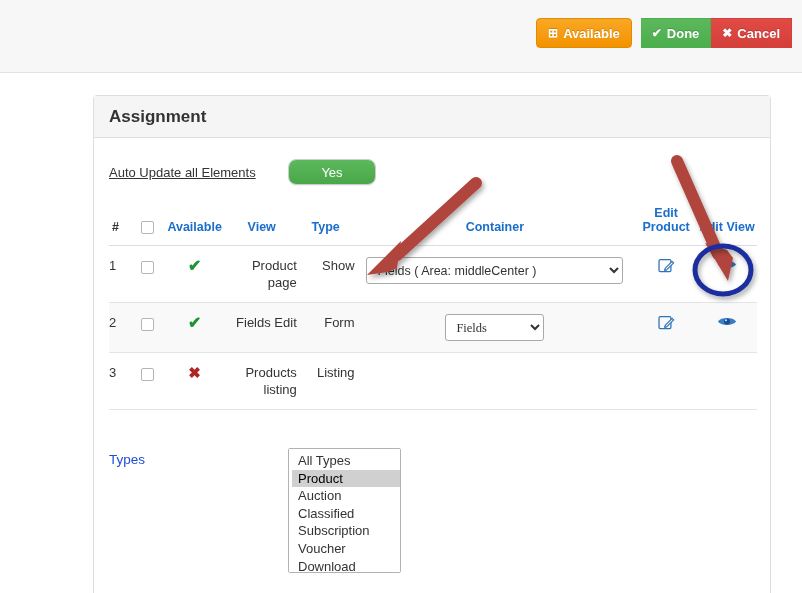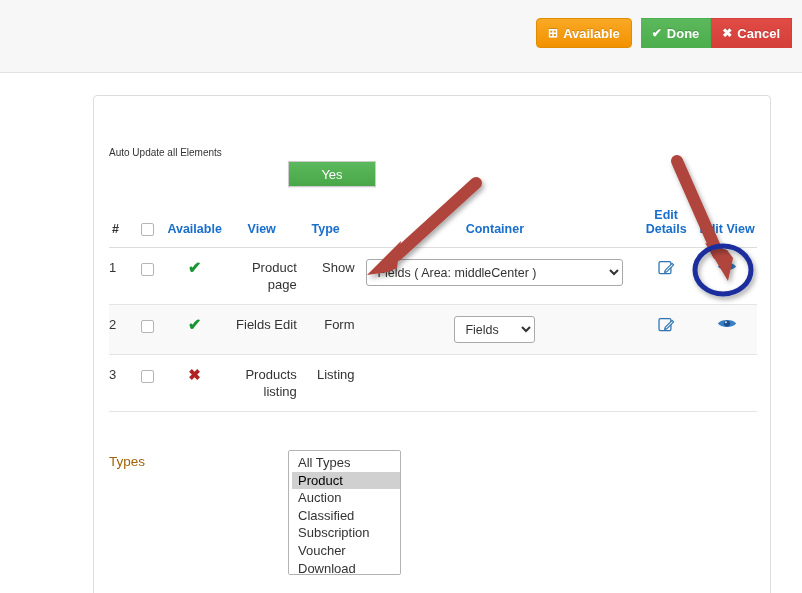--- a/index.html
+++ b/index.html
@@ -115,31 +115,31 @@
     padding: 0;
   }
 
   
   .form-row {
     display: flex;
     align-items: center;
     padding: 21px 0 0 15px;
   }
   .form-label {
-    font-size: 10px;
+    font-size: 13px;
     color: #333333;
     width: 179px;
+    text-decoration: underline;
   }
   .toggle {
     display: flex;
     border: 1px solid #cccccc;
-    border-radius: 0;
+    border-radius: 8px;
     overflow: hidden;
     box-shadow: 0 1px 1px rgba(0,0,0,.06);
-    margin-top: 44px;
   }
   .toggle-opt {
     width: 86px;
     height: 24px;
     display: flex;
     align-items: center;
     justify-content: center;
     font-size: 13px;
     cursor: pointer;
     box-sizing: border-box;
@@ -221,37 +221,37 @@
     color: #333333;
     background: #ffffff;
     border: 1px solid #a9a9a9;
     border-radius: 3px;
     height: 27px;
     padding: 0 4px 0 6px;
     box-sizing: border-box;
     cursor: pointer;
   }
   select.sel-wide { width: 257px; }
-  select.sel-narrow { width: 81px; }
+  select.sel-narrow { width: 99px; font-family: Liberation Serif, serif; }
 
   .icon-btn {
     display: inline-block;
     cursor: pointer;
     line-height: 0;
   }
 
   
   .types-row {
     display: flex;
     align-items: flex-start;
     padding: 38px 0 0 15px;
   }
   .types-label {
     font-size: 13.5px;
-    color: #a16207;
+    color: #1d4ed8;
     width: 179px;
     padding-top: 4px;
   }
   select.types-list {
     font-family: "Liberation Sans", sans-serif;
     font-size: 13px;
     color: #333333;
     width: 113px;
     height: 125px;
     border: 1px solid #b3b3b3;
@@ -296,20 +296,23 @@
       <span class="glyph">✖</span>
       <span>Cancel</span>
     </div>
 
 
   </div>
 </div>
 
 <div class="panel">
 
+  <div class="panel-heading">
+    <span class="panel-title">Assignment</span>
+  </div>
 
   <div class="panel-body">
 
     <div class="form-row">
       <span class="form-label">Auto Update all Elements</span>
       <div class="toggle">
         <div class="toggle-opt on">Yes</div>
       </div>
     </div>
 
@@ -328,21 +331,21 @@
         <thead>
           <tr>
             <th class="hash">#</th>
             <th class="c-chk">
               <input class="cb" type="checkbox" style="">
             </th>
             <th>Available</th>
             <th>View</th>
             <th>Type</th>
             <th>Container</th>
-            <th>Edit Details</th>
+            <th>Edit Product</th>
             <th>Edit View</th>
           </tr>
         </thead>
         <tbody>
 
           <tr>
             <td class="c-num">1</td>
             <td class="c-chk">
               <input class="cb" type="checkbox" style="">
             </td>

